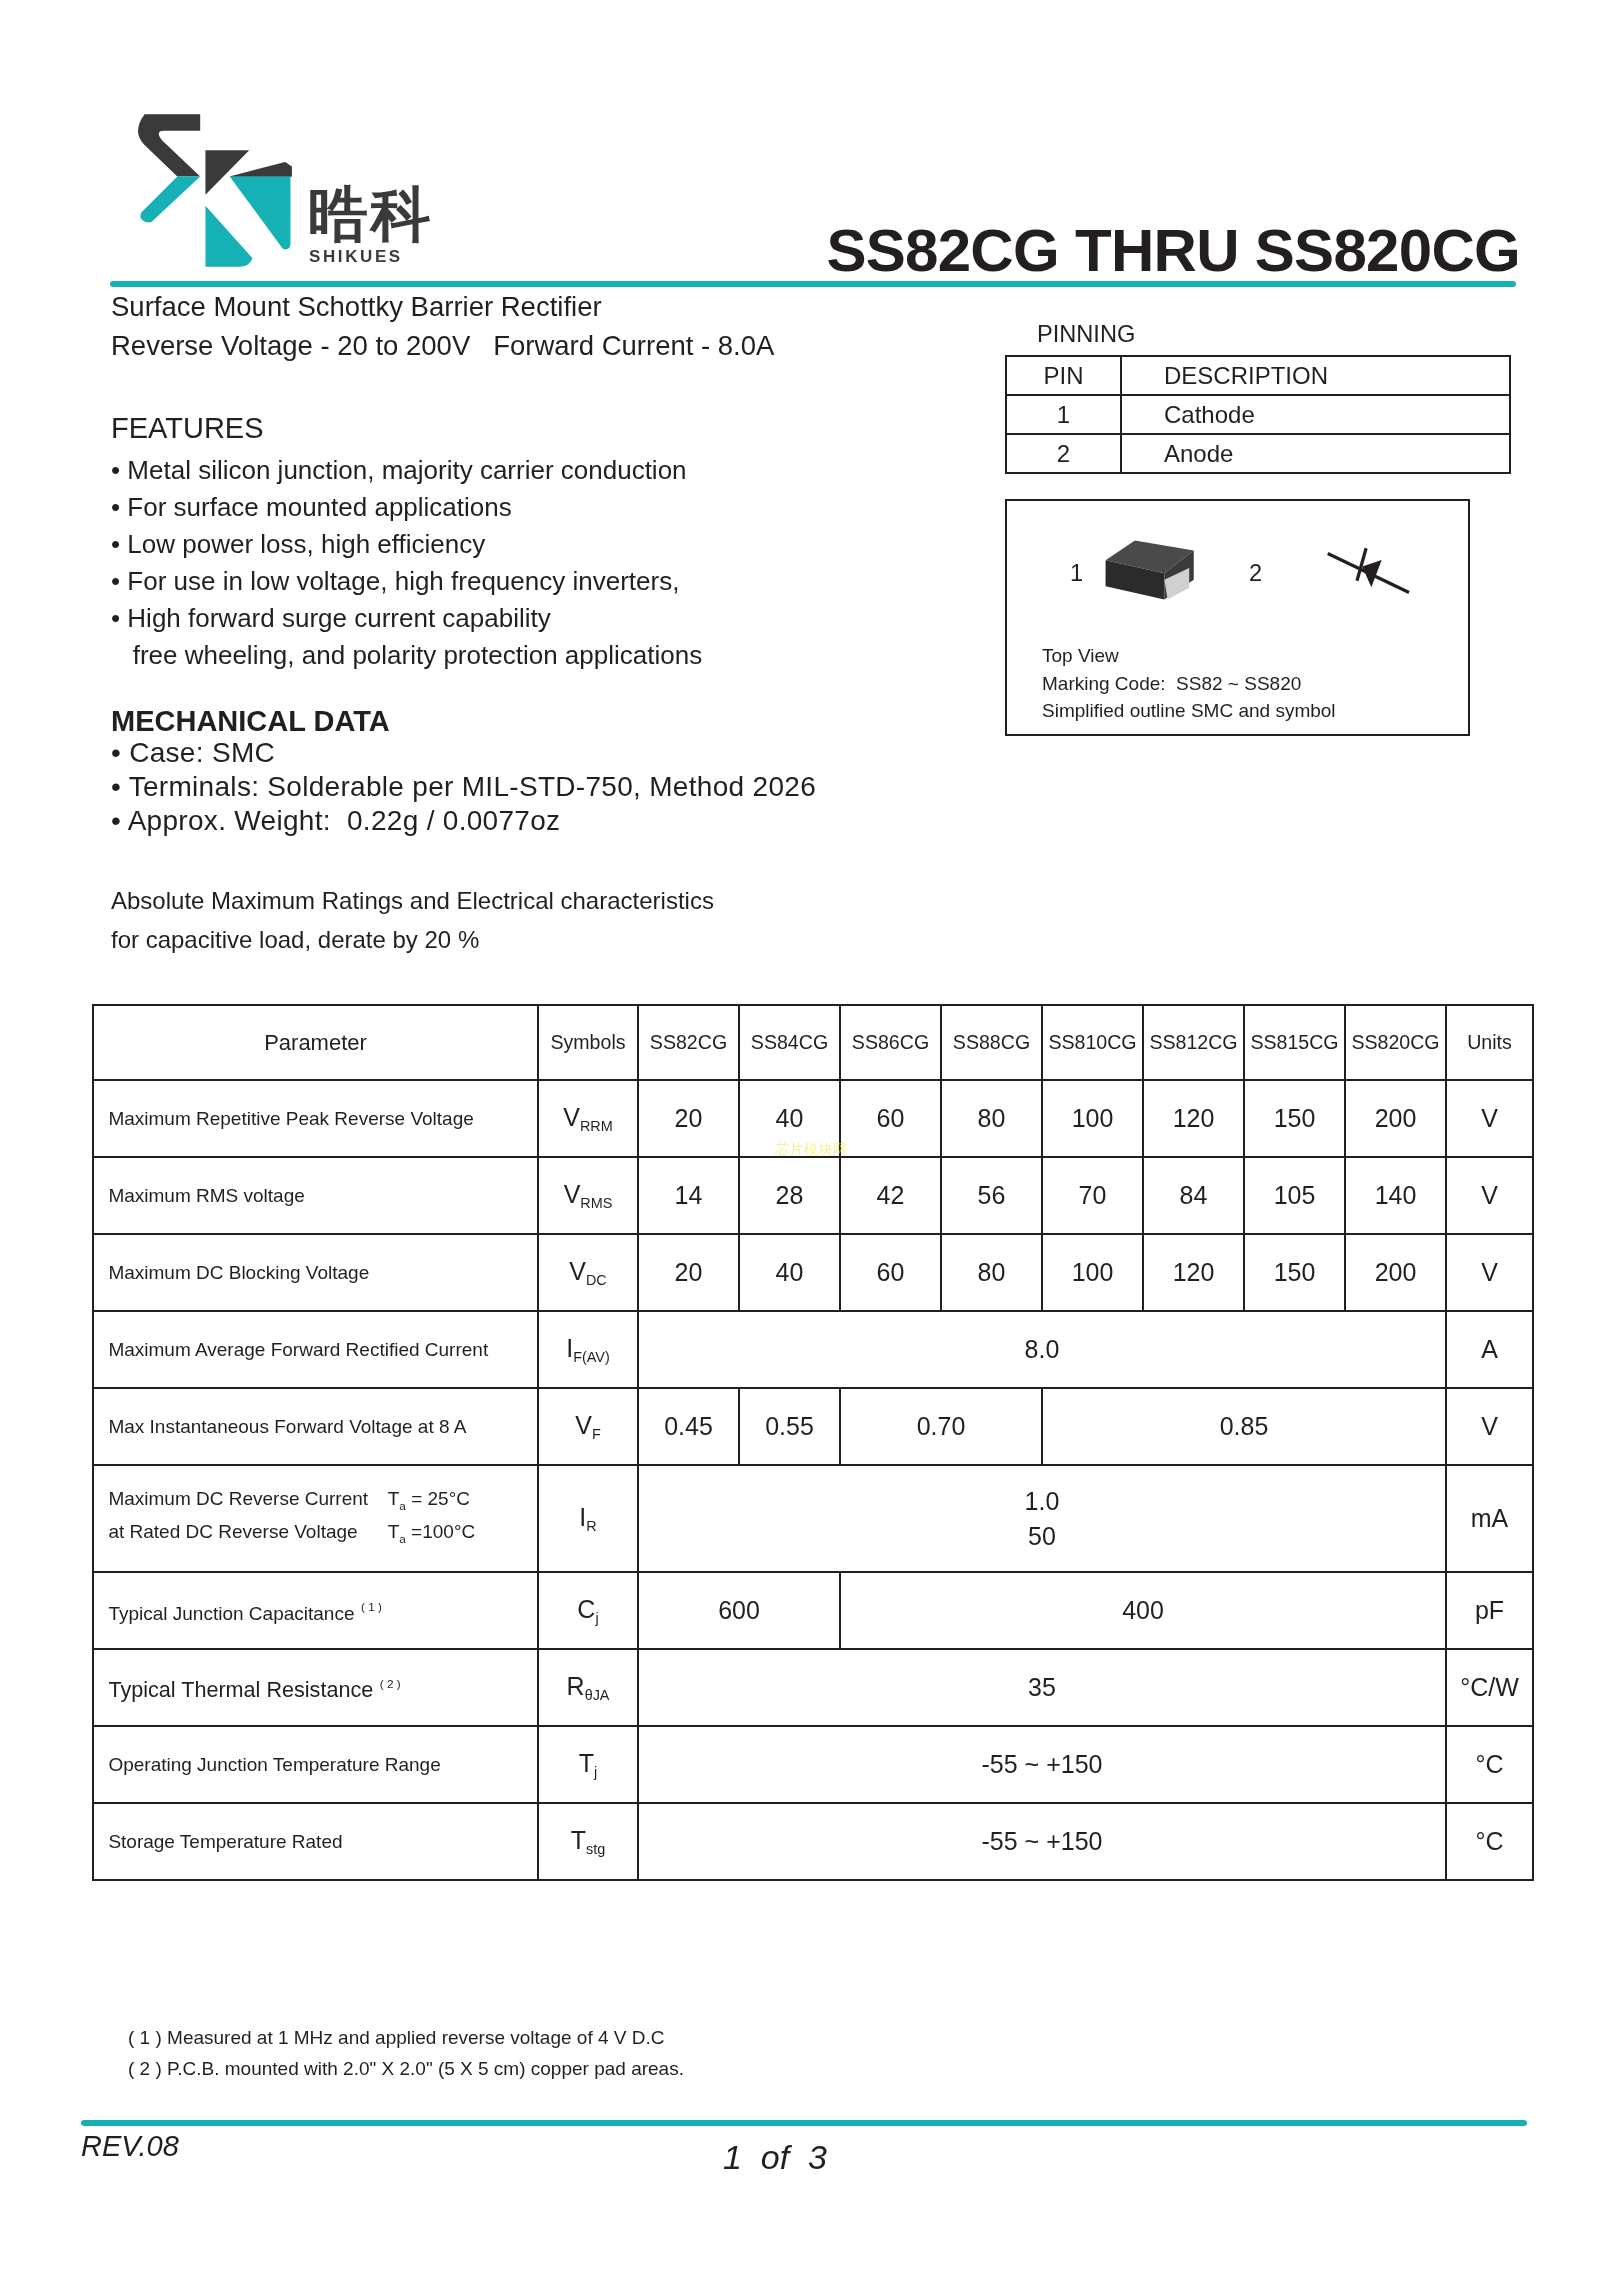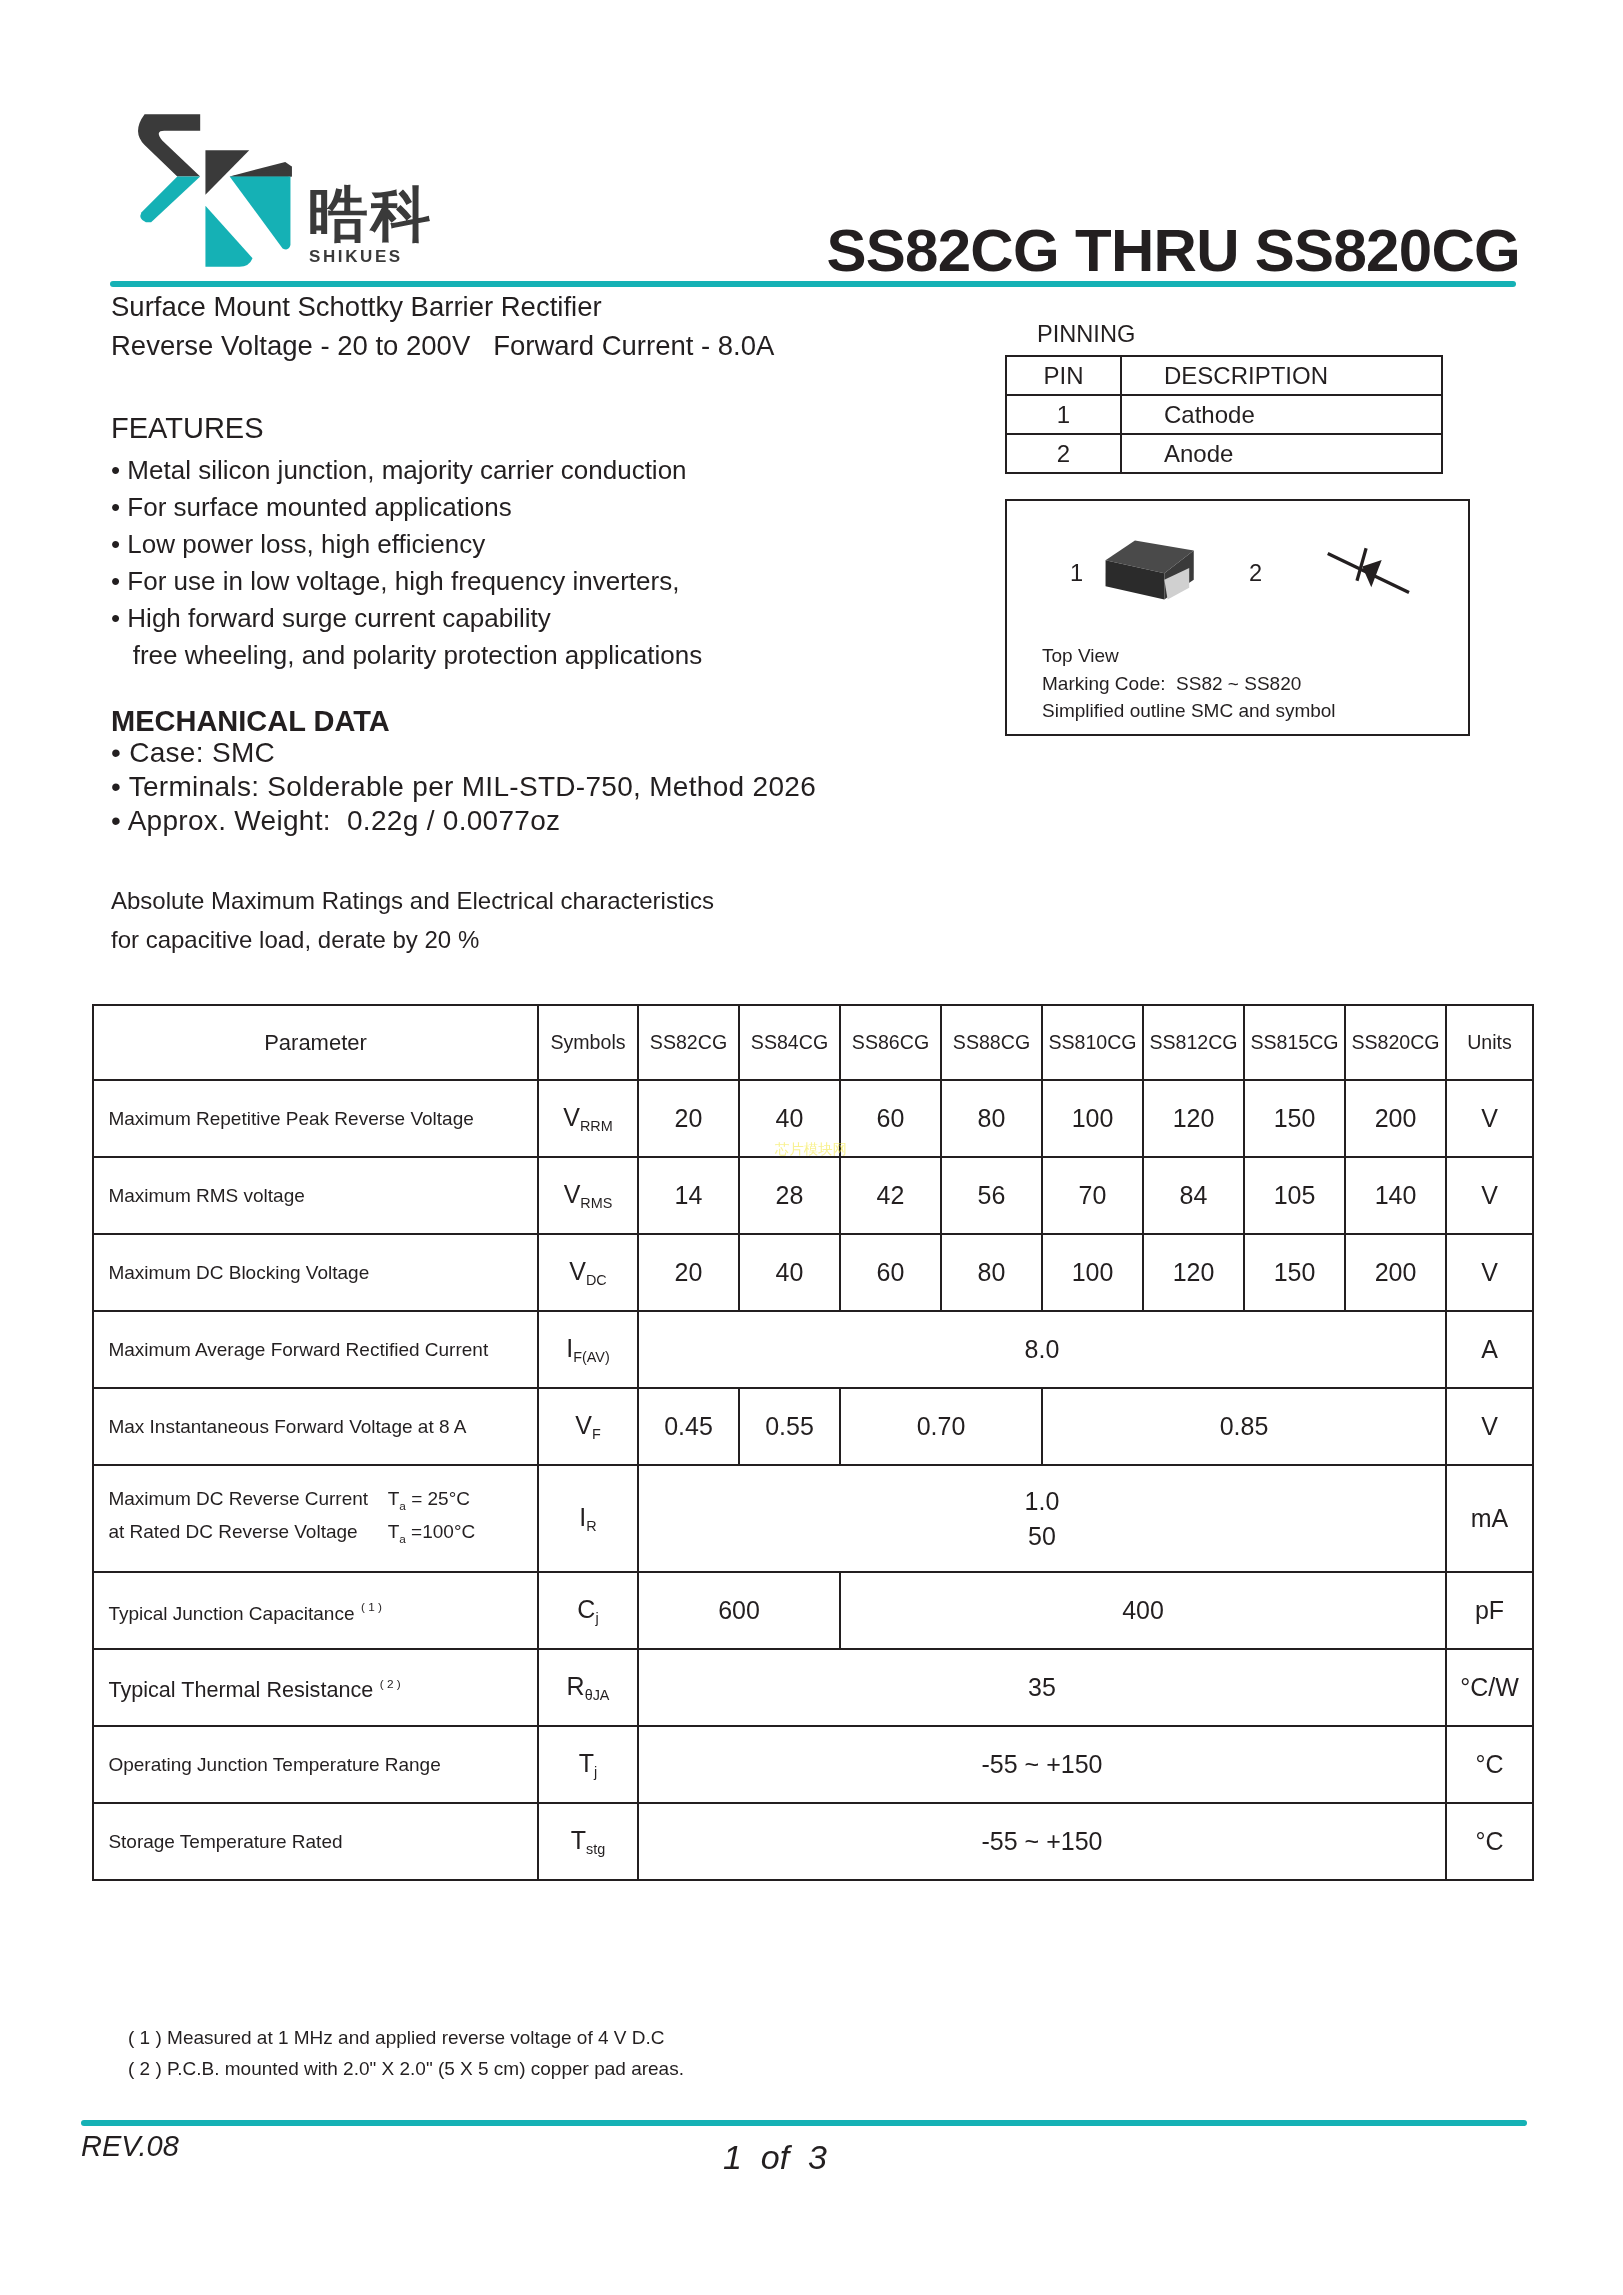--- a/index.html
+++ b/index.html
@@ -17,21 +17,21 @@
 
   .subtitle { left: 111px; font-size: 27.5px; }
   .features-head { left: 111px; top: 412px; font-size: 29px; }
   .bullets { left: 111px; top: 452px; font-size: 26px; line-height: 37px; margin: 0; padding: 0; list-style: none; }
   .bullets li { white-space: nowrap; }
   .mech-head { left: 111px; top: 705px; font-size: 29px; font-weight: bold; }
   .mech { left: 111px; top: 736px; font-size: 28px; line-height: 34px; margin: 0; padding: 0; list-style: none; letter-spacing: 0.3px; }
 
   
   .pin-head { left: 1037px; top: 321px; font-size: 23.6px; }
-  .pin-table { left: 1005px; top: 355px; width: 438px; border-collapse: collapse; font-size: 24px; }
+  .pin-table { left: 1005px; top: 355px; width: 506px; border-collapse: collapse; font-size: 24px; }
   .pin-table td { border: 2px solid #231f20; height: 37px; padding: 0; }
   .pin-table td.c1 { width: 113px; text-align: center; }
   .pin-table td.c2 { padding-left: 42px; border-radius: 19px; }
 
   .pkg-box { left: 1005px; top: 499px; width: 461px; height: 233px; border: 2.6px solid #231f20; }
   .pkg-lbl { font-size: 23.6px; }
   .pkg-caption { left: 35px; top: 141px; font-size: 19px; line-height: 27.5px; }
 
   .ratings-head { left: 111px; top: 887px; font-size: 24px; }
   .ratings-note { left: 111px; top: 923px; font-size: 24px; line-height: 33px; width: 1427px; }

